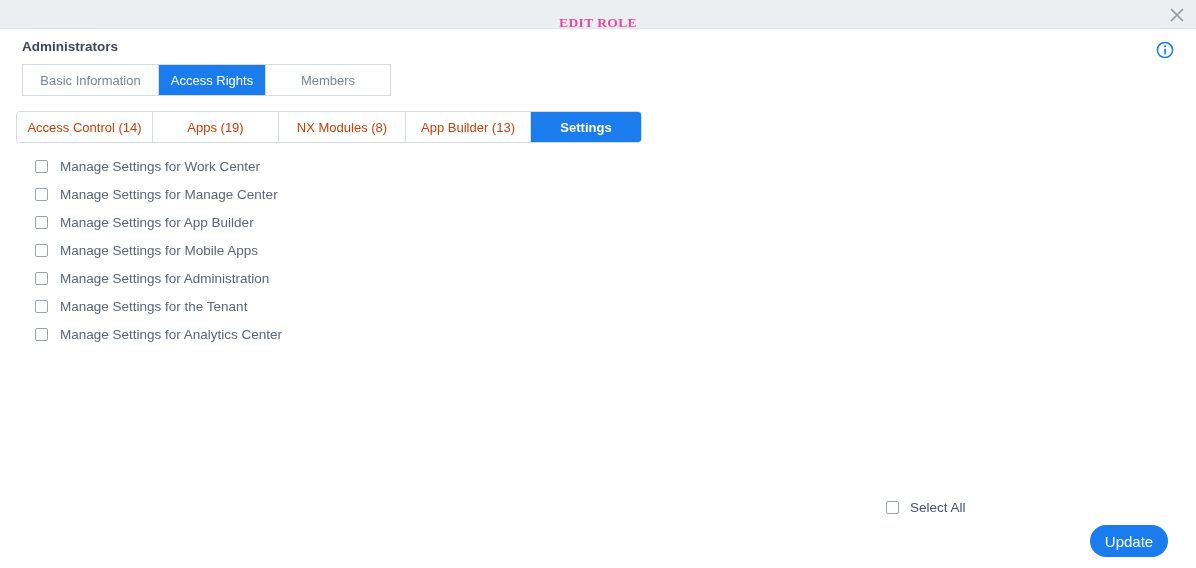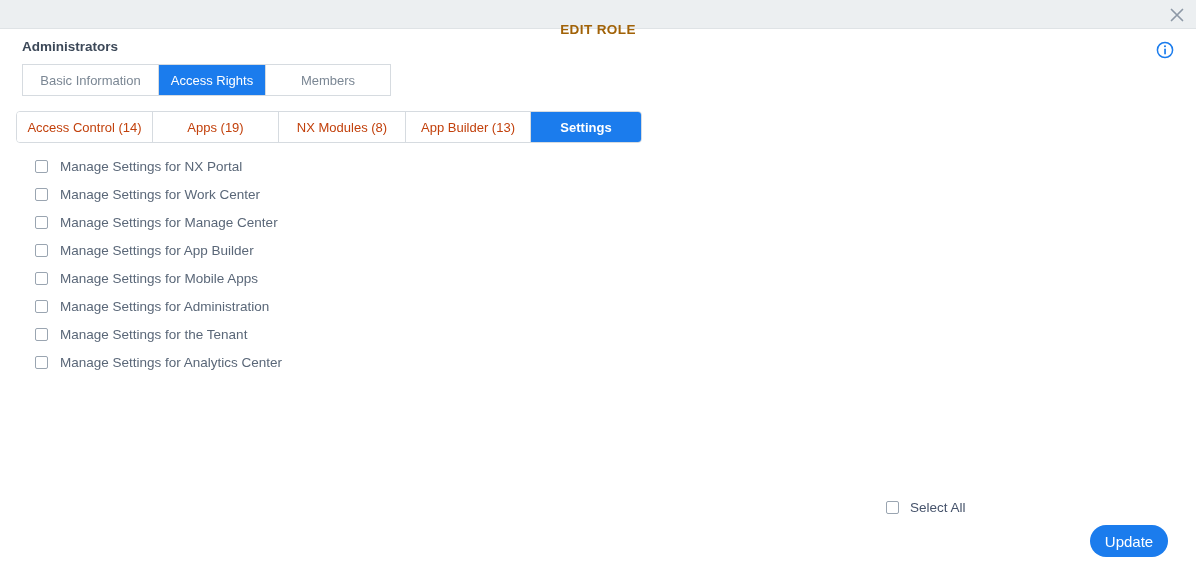--- a/index.html
+++ b/index.html
@@ -21,28 +21,29 @@
     position: absolute;
     top: 0; left: 0;
     width: 1196px;
     height: 29px;
     background: #eceff1;
     border-bottom: 1px solid #dfe3e6;
     box-sizing: border-box;
   }
   .modal-title {
     position: absolute;
-    top: 15px; left: 0;
+    top: 8px; left: 0;
     width: 1196px;
     line-height: 29px;
     text-align: center;
     font-size: 13.5px;
     font-weight: bold;
     letter-spacing: 0.4px;
-    color: #a16207;
+    color: #ec4899;
+    font-family: Liberation Serif, serif;
   }
   .close-btn {
     position: absolute;
     top: 2px;
     right: 6px;
     width: 26px;
     height: 26px;
     display: flex;
     align-items: center;
     justify-content: center;
@@ -236,24 +237,20 @@
   <div class="secondary-tab st-0">Access Control (14)</div>
   <div class="secondary-tab st-1">Apps (19)</div>
   <div class="secondary-tab st-2">NX Modules (8)</div>
   <div class="secondary-tab st-3">App Builder (13)</div>
   <div class="secondary-tab st-4 active">Settings</div>
 </div>
 
 <div class="perm-list">
   <div class="perm-row">
     <span class="cbx"></span>
-    <span class="perm-label">Manage Settings for NX Portal</span>
-  </div>
-  <div class="perm-row">
-    <span class="cbx"></span>
     <span class="perm-label">Manage Settings for Work Center</span>
   </div>
   <div class="perm-row">
     <span class="cbx"></span>
     <span class="perm-label">Manage Settings for Manage Center</span>
   </div>
   <div class="perm-row">
     <span class="cbx"></span>
     <span class="perm-label">Manage Settings for App Builder</span>
   </div>

